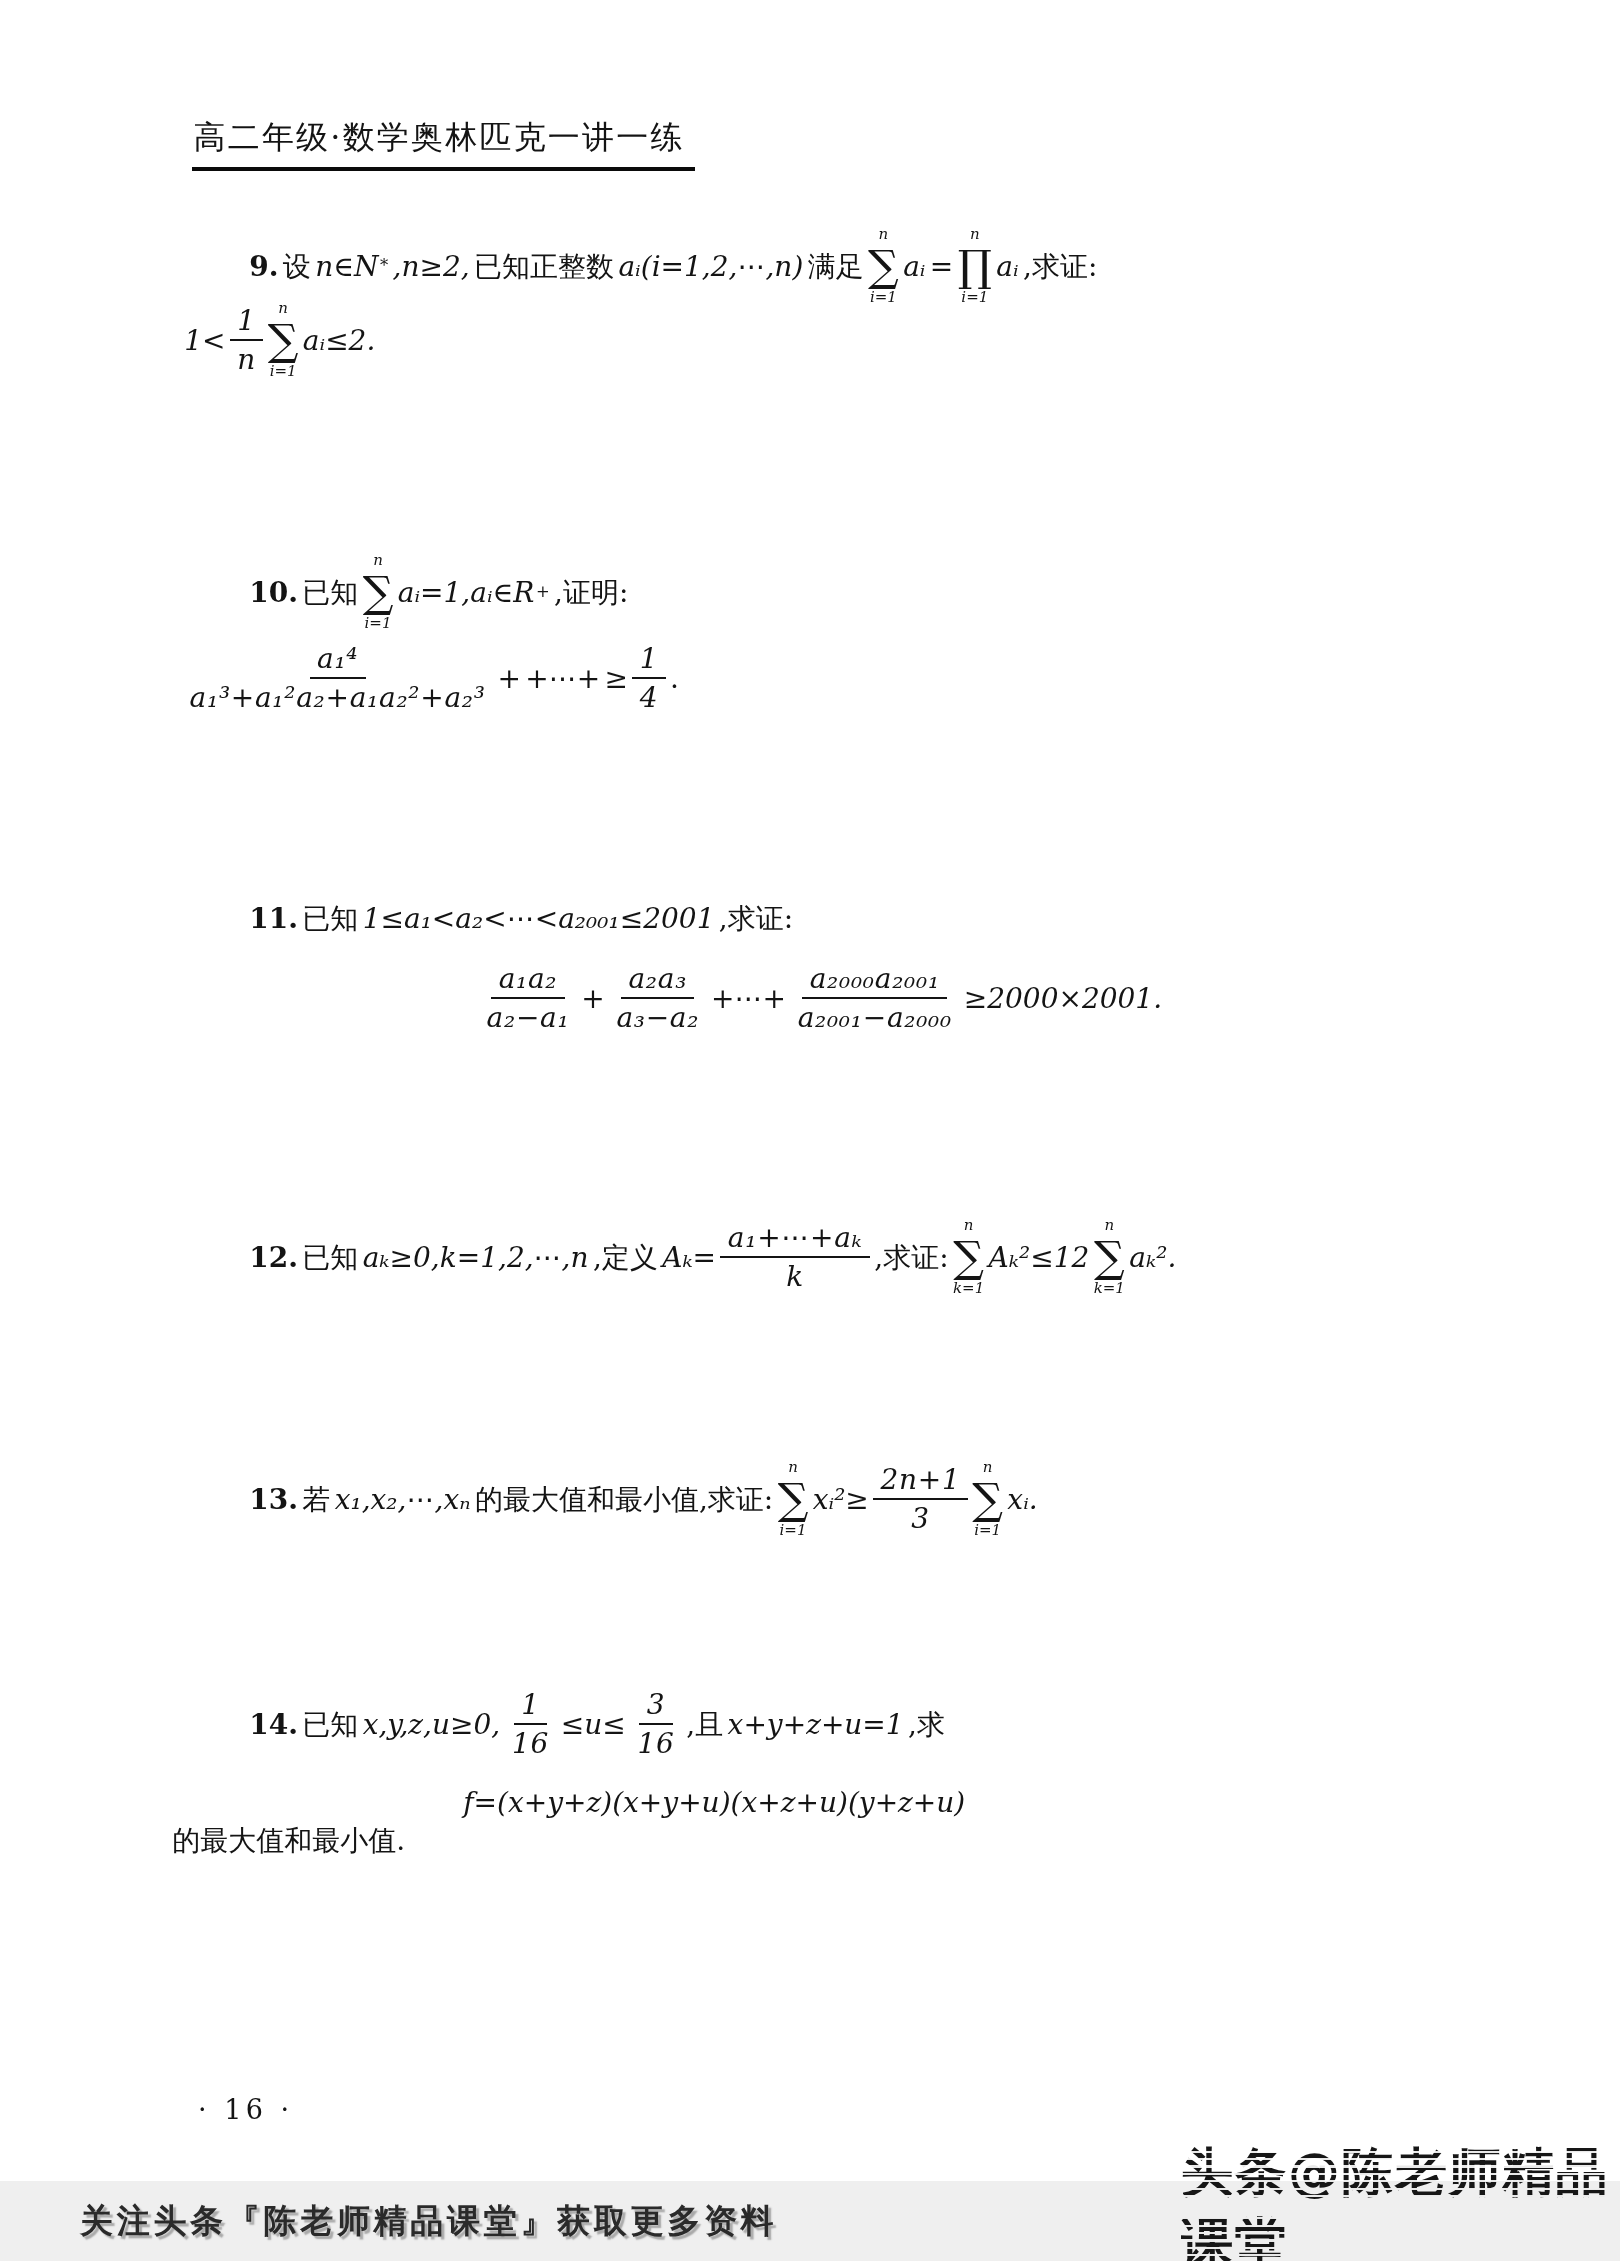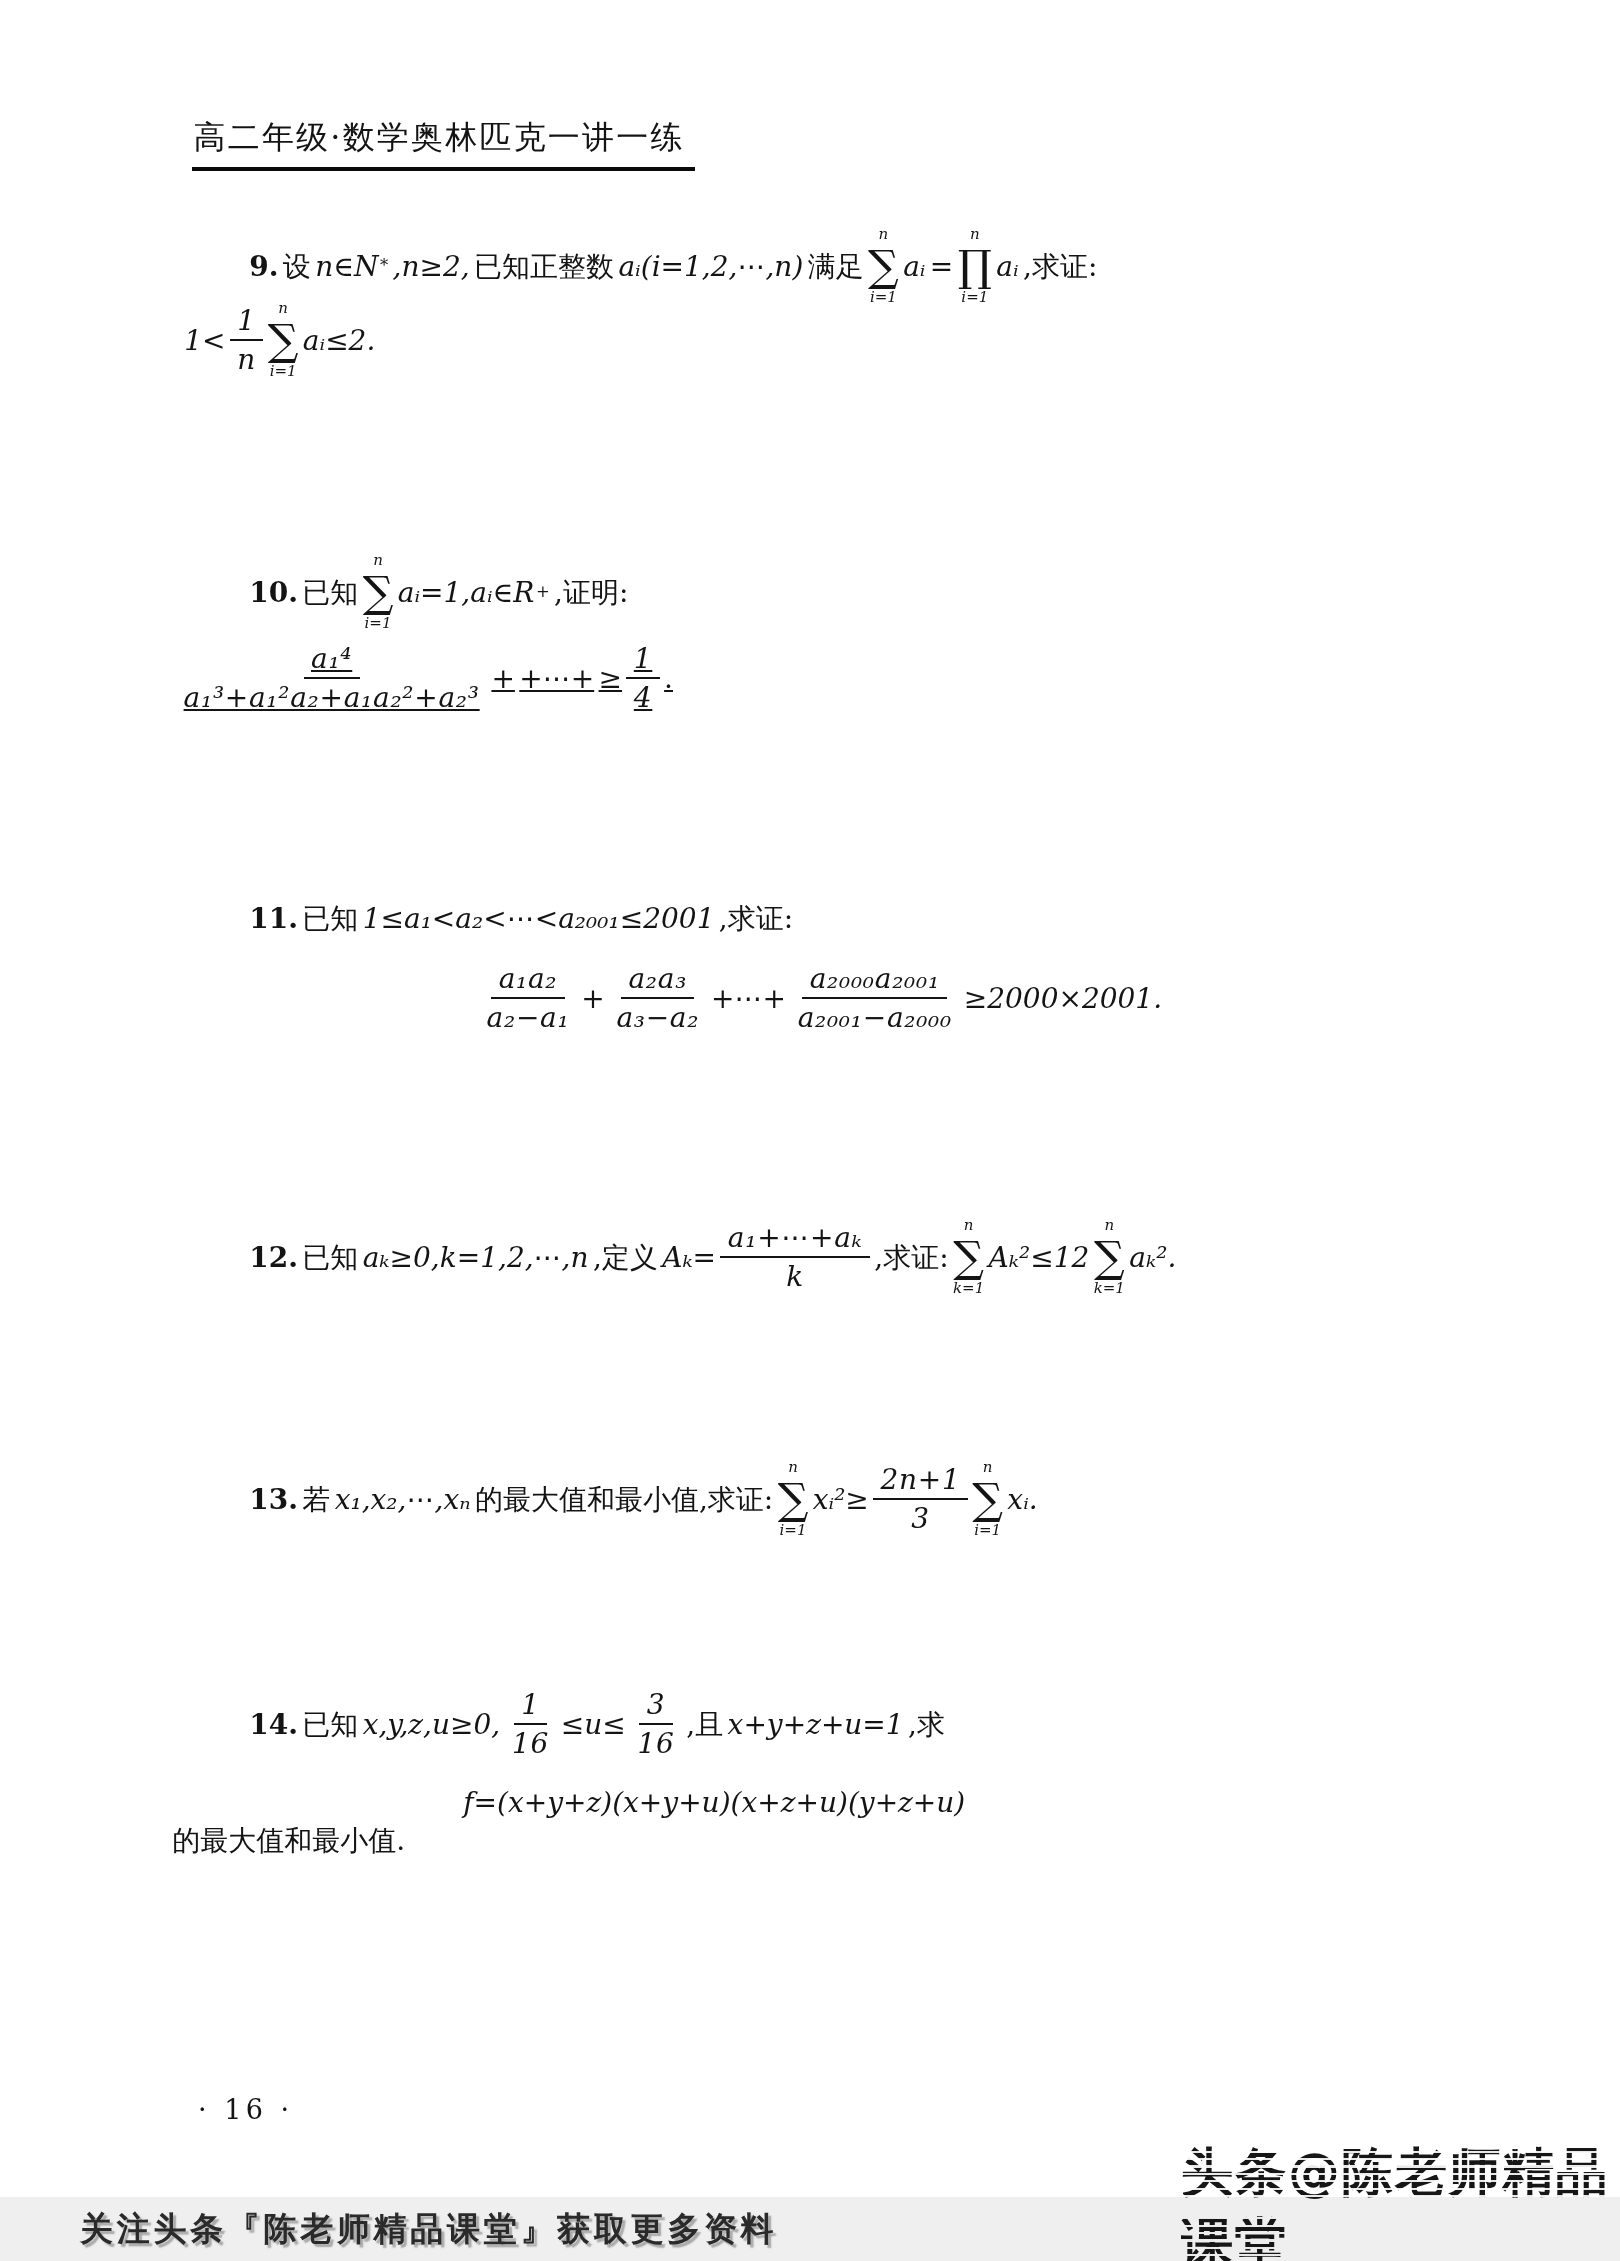--- a/index.html
+++ b/index.html
@@ -37,21 +37,21 @@
     margin-left:8px;
   }
   @supports ((-webkit-background-clip: text) or (background-clip: text)) {
     .watermark {
       color:transparent;
       background-image:repeating-linear-gradient(180deg,#161616 0px,#161616 5.2px,#e9e9e9 5.2px,#e9e9e9 7.4px);
       -webkit-background-clip:text; background-clip:text;
     }
   }
   .footer-strip {
-    position:absolute; left:0; bottom:0; width:1620px; height:64px;
+    position:absolute; left:0; bottom:0; width:1620px; height:80px;
     background:#efefef; z-index:2; display:flex; align-items:center;
   }
   .footer-banner-text {
     margin-left:80px; font-size:33px; font-weight:bold; color:#2a2a2a;
     letter-spacing:3.7px; text-shadow:3px 3px 1.5px #a8a8a8;
     font-family:"DejaVu Sans","DejaVu Serif",sans-serif;
   }
 </style>
 </head>
 <body>
@@ -103,21 +103,21 @@
   <span class="bigop">
     <span class="lim">n</span>
     <span class="op">∑</span>
     <span class="lim">i=1</span>
   </span>
   <span class="m">aᵢ=1,aᵢ∈R</span>
   <sup class="s">+</sup>
   <span class="t">,证明:</span>
 </div>
 
-<div class="line" style="left:174px; top:644px;text-decoration:underline;">
+<div class="line" style="left:180px; top:644px;">
   <span class="frac">
     <span class="num">a₁⁴</span>
     <span class="den">a₁³+a₁²a₂+a₁a₂²+a₂³</span>
   </span>
   <span class="m">+</span>
   <span class="m">+⋯+</span>
   <span class="m">≥</span>
   <span class="frac">
     <span class="num">1</span>
     <span class="den">4</span>

